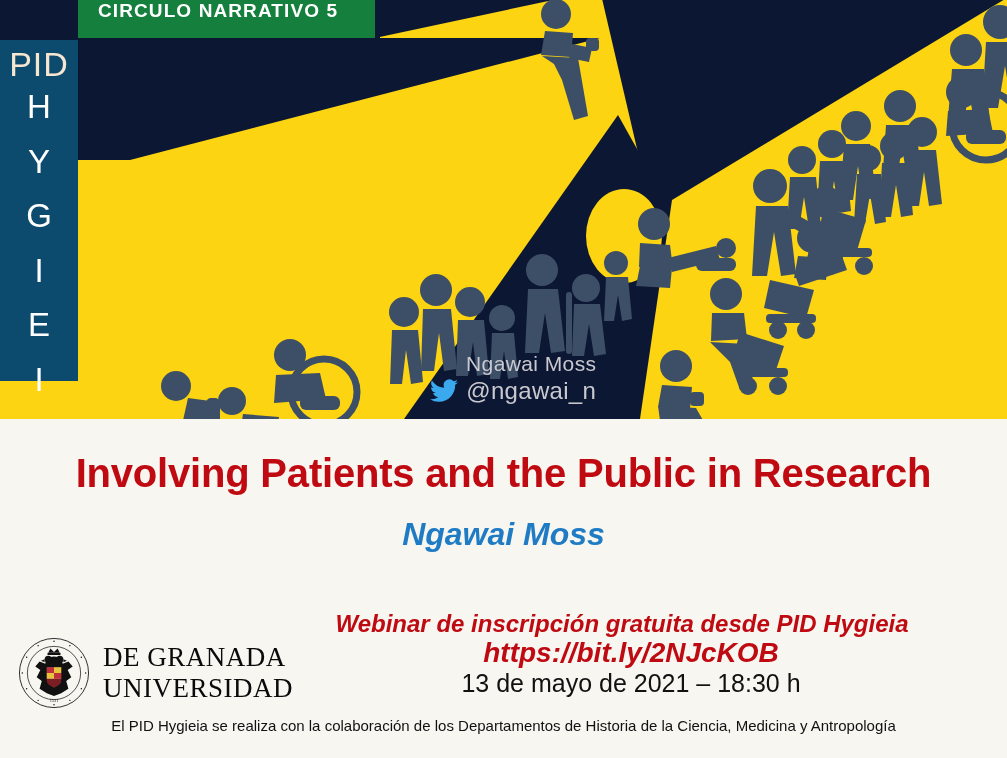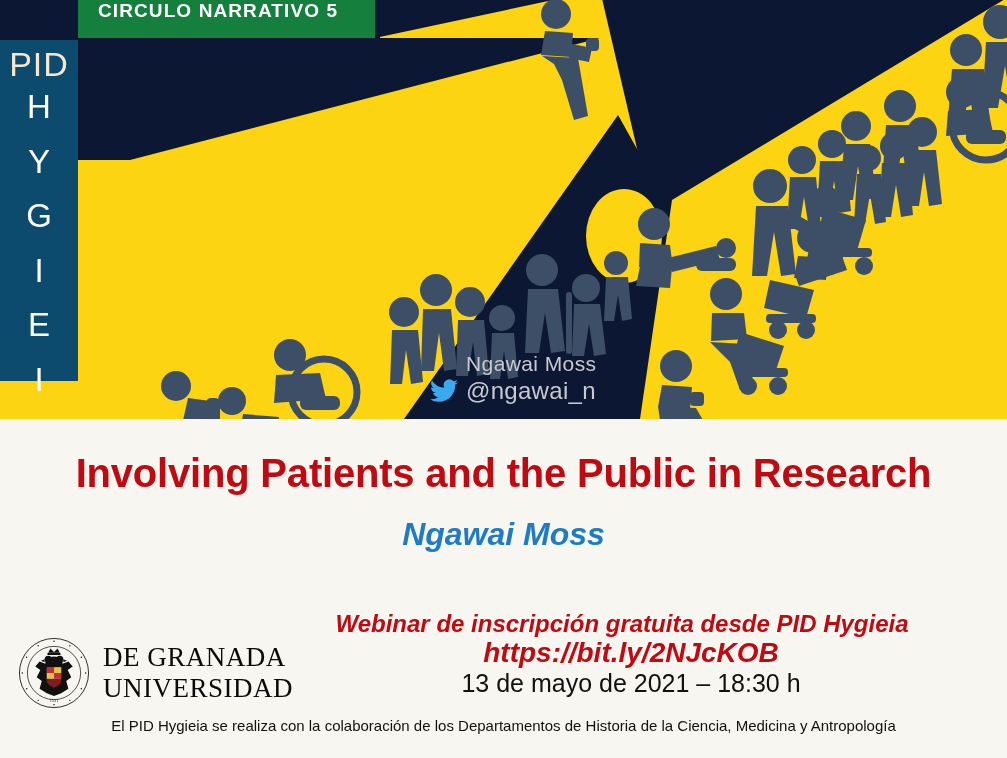--- a/index.html
+++ b/index.html
@@ -48,21 +48,21 @@
 
   
   .credit{
     position:absolute;left:430px;top:352px;z-index:8;
     text-align:left;
   }
   .credit-name{
     color:#C9C9CF;font-size:21px;line-height:24px;letter-spacing:.4px;
     padding-left:36px;
   }
-  .credit-row{display:flex;align-items:center;gap:8px;margin-top:2px;}
+  .credit-row{display:flex;align-items:center;gap:8px;margin-top:2px;justify-content:center;}
   .credit-handle{color:#C9C9CF;font-size:24px;line-height:26px;letter-spacing:.3px;}
   .tw-bird{width:28px;height:24px;display:block;flex:0 0 auto;}
 
   
   .title{
     position:absolute;left:0;top:450px;width:1007px;text-align:center;
     color:#C00A12;font-size:40px;font-weight:700;letter-spacing:-0.2px;
     line-height:46px;
   }
   .speaker{

